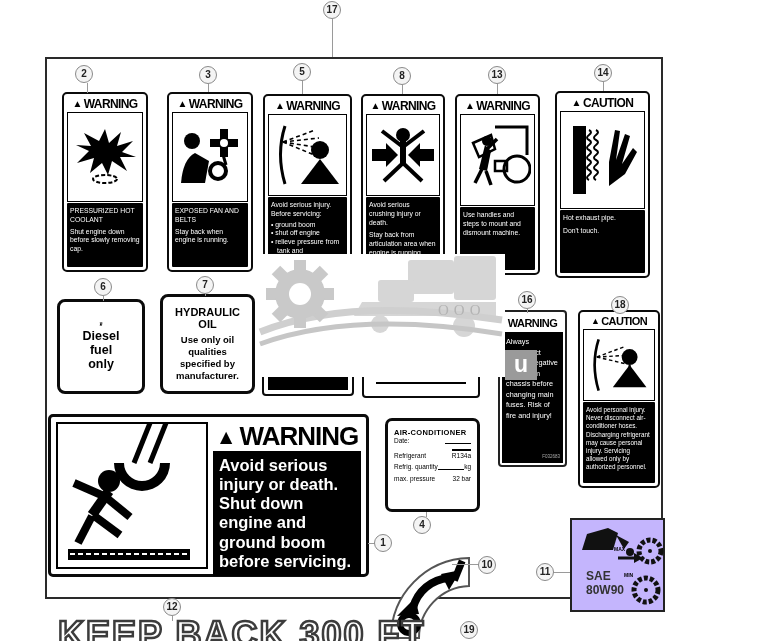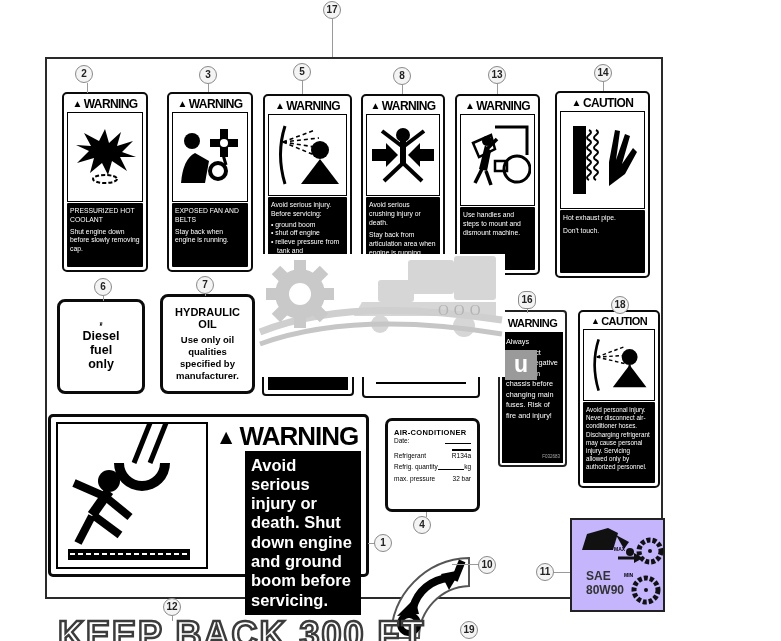--- a/index.html
+++ b/index.html
@@ -28,21 +28,21 @@
 
   
   #label1{position:absolute;left:48px;top:414px;width:321px;height:163px;background:#fff;
           border:3px solid #0b0b0b;border-radius:5px;box-sizing:border-box;display:flex;padding:5px;gap:5px;}
   #label1 .pic{border:2px solid #000;flex:0 0 148px;display:flex;align-items:center;justify-content:center;}
   #label1 .right{flex:1;display:flex;flex-direction:column;}
   #label1 .bighead{display:flex;align-items:center;justify-content:center;gap:4px;font-weight:bold;
                    font-size:26px;letter-spacing:-1px;line-height:1.1;}
   #label1 .bighead .tri{font-size:21px;}
   #label1 .bigbody{position:relative;background:#000;color:#fff;flex:1;font-size:16.5px;font-weight:bold;
-                   line-height:1.17;padding:5px 6px;margin-left:32px;}
+                   line-height:1.17;padding:5px 6px;}
 
   
   #label4{position:absolute;left:385px;top:418px;width:95px;height:94px;background:#fff;
           border:3px solid #0b0b0b;border-radius:7px;box-sizing:border-box;padding:7px 6px;font-size:6.5px;}
   #label4 .t{font-weight:bold;font-size:7.5px;letter-spacing:.3px;}
   #label4 .row{display:flex;justify-content:space-between;align-items:flex-end;margin-bottom:4.5px;}
   #label4 .blank{display:inline-block;width:26px;border-bottom:1.5px solid #000;height:5px;}
 
   
   #label16{position:absolute;left:498px;top:310px;width:69px;height:157px;background:#fff;
@@ -402,21 +402,21 @@
 
   <div class="callout" style="left:323px;top:1px;">17</div>
   <div class="callout" style="left:75px;top:65px;">2</div>
   <div class="callout" style="left:199px;top:66px;">3</div>
   <div class="callout" style="left:293px;top:63px;">5</div>
   <div class="callout" style="left:393px;top:67px;">8</div>
   <div class="callout" style="left:488px;top:66px;">13</div>
   <div class="callout" style="left:594px;top:64px;">14</div>
   <div class="callout" style="left:94px;top:278px;">6</div>
   <div class="callout" style="left:196px;top:276px;">7</div>
-  <div class="callout" style="left:518px;top:291px;border-radius:7px;">16</div>
+  <div class="callout" style="left:518px;top:291px;">16</div>
   <div class="callout" style="left:611px;top:296px;">18</div>
   <div class="callout" style="left:374px;top:534px;">1</div>
   <div class="callout" style="left:413px;top:516px;">4</div>
   <div class="callout" style="left:478px;top:556px;">10</div>
   <div class="callout" style="left:536px;top:563px;">11</div>
   <div class="callout" style="left:460px;top:621px;">19</div>
   <div class="callout" style="left:163px;top:598px;">12</div>
 
 </div>
 

